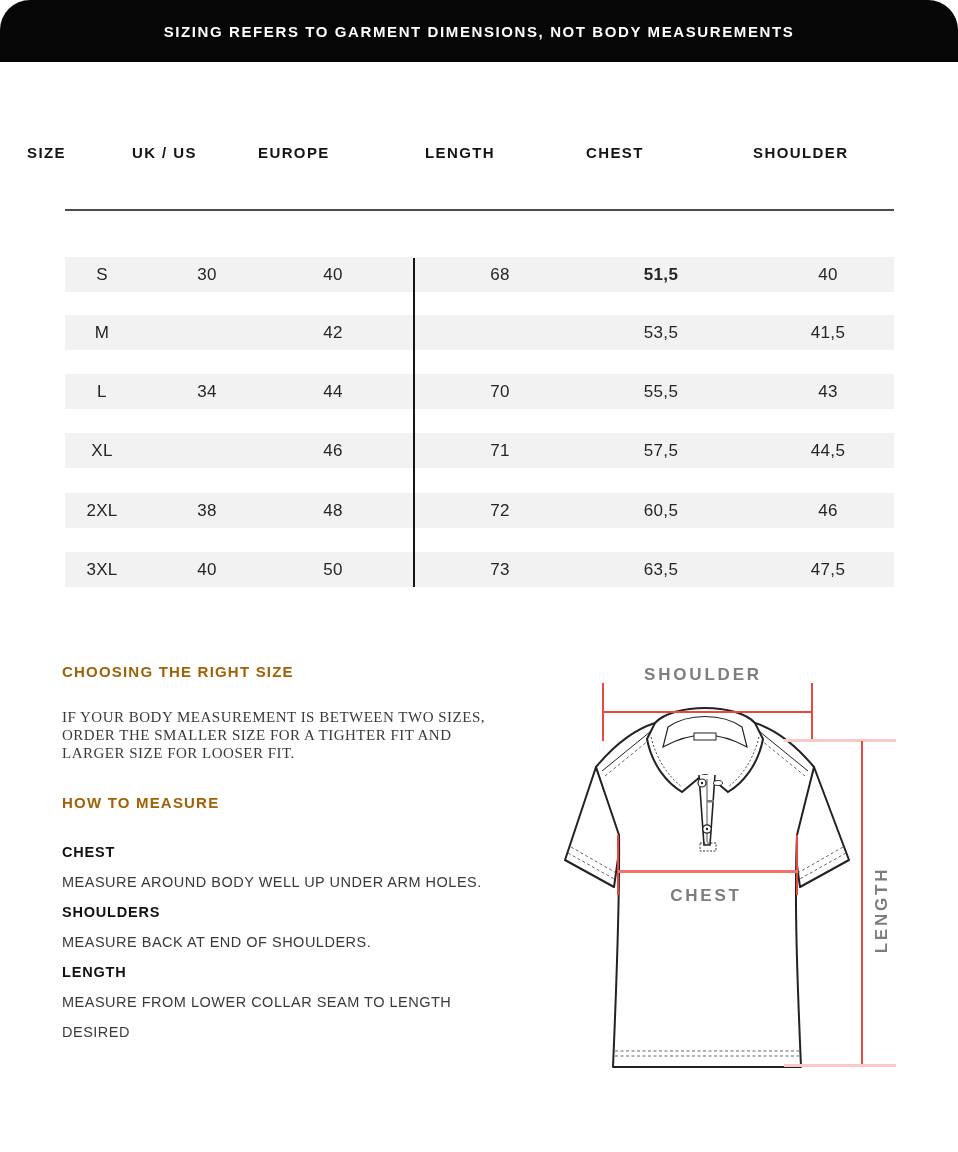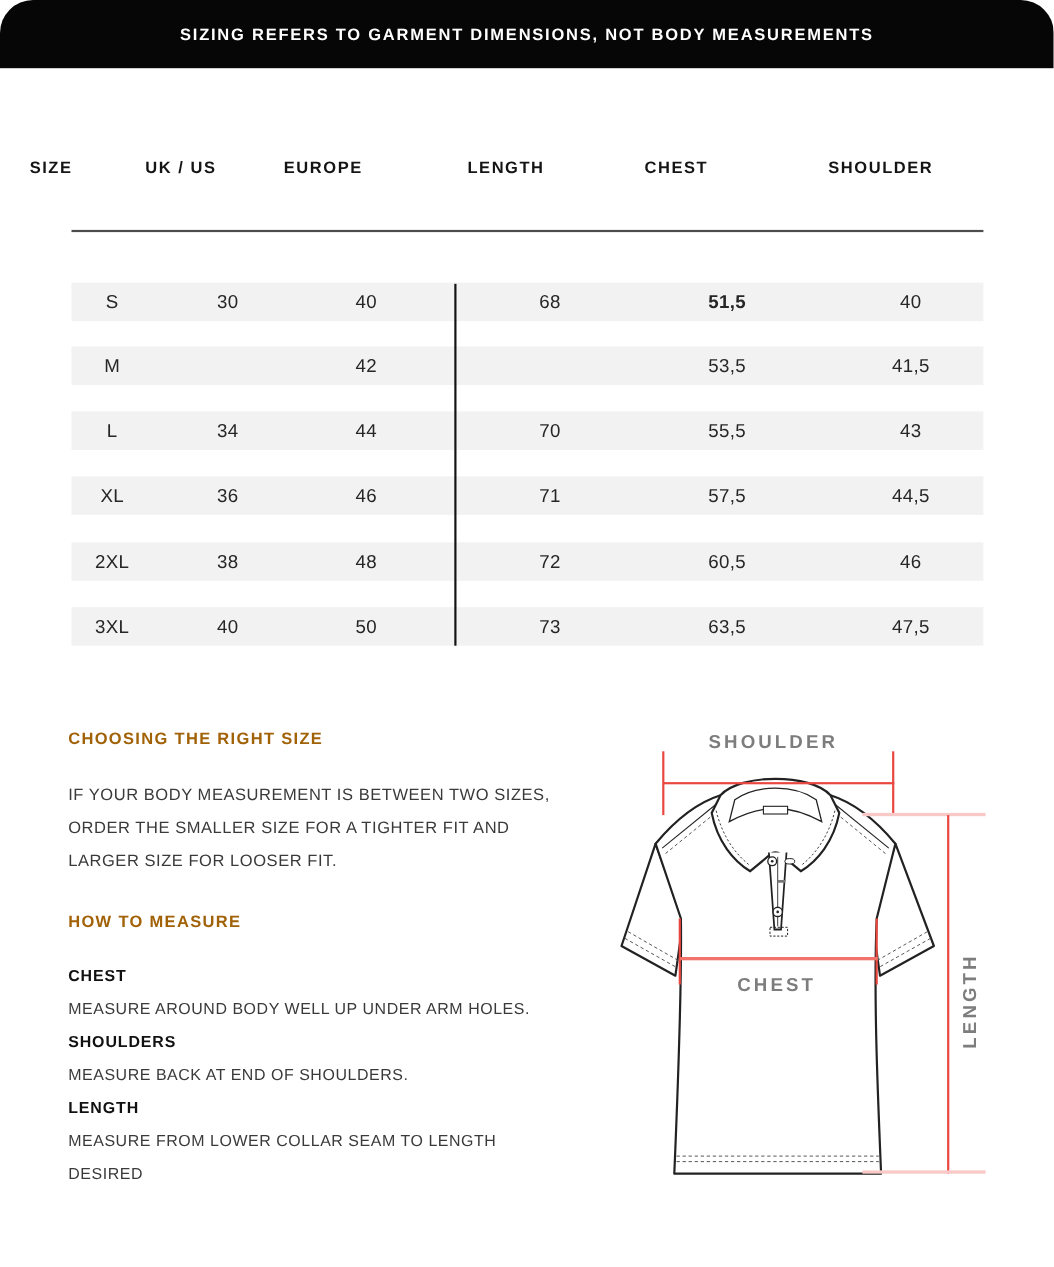--- a/index.html
+++ b/index.html
@@ -19,21 +19,21 @@
   .tbody{position:absolute;left:65px;top:257px;width:829px;height:331px;}
   .t-row{position:absolute;left:0;width:829px;height:35px;background:#f2f2f2;}
   .td{position:absolute;top:0;width:150px;text-align:center;font-size:17px;color:#262626;
       line-height:35px;letter-spacing:0.3px;}
   .v-divider{position:absolute;left:413px;top:258px;width:2px;height:329px;background:#141414;}
 
   
   .info{position:absolute;left:62px;top:662px;width:452px;}
   .sec-head{font-size:15px;font-weight:bold;letter-spacing:1.2px;color:#a16207;line-height:20px;margin:0;}
   .choosing{margin-bottom:26px;}
-  .body-par{font-size:15px;color:#3a3a3a;letter-spacing:0.5px;line-height:30px;margin:0 0 31px 0;}
+  .body-par{font-size:15px;color:#3a3a3a;letter-spacing:0.5px;line-height:18px;margin:0 0 31px 0;font-family:Liberation Serif, serif;}
   .howto{margin-bottom:24px;}
   .pre{white-space:pre-line;}
   .m-label{font-size:14.5px;font-weight:bold;letter-spacing:0.8px;color:#111;line-height:30px;}
   .m-text{font-size:14.5px;color:#3a3a3a;letter-spacing:0.5px;line-height:30px;}
 
   
   .shirt-svg{position:absolute;left:558px;top:695px;width:300px;height:380px;}
   .diagram-label{position:absolute;font-size:17px;font-weight:600;letter-spacing:2.8px;color:#7d7d7d;}
   .lbl-shoulder{left:703px;top:665px;transform:translateX(-50%);}
   .lbl-chest{left:706px;top:886px;transform:translateX(-50%);}
@@ -78,21 +78,20 @@
       <div class="t-row" style="top: 117px;">
         <span class="td" style="left: -38px;">L</span>
         <span class="td" style="left: 67px;">34</span>
         <span class="td" style="left: 193px;">44</span>
         <span class="td" style="left: 360px;">70</span>
         <span class="td" style="left: 521px;">55,5</span>
         <span class="td" style="left: 688px;">43</span>
       </div>
       <div class="t-row" style="top: 176px;">
         <span class="td" style="left: -38px;">XL</span>
-        <span class="td" style="left: 67px;">36</span>
         <span class="td" style="left: 193px;">46</span>
         <span class="td" style="left: 360px;">71</span>
         <span class="td" style="left: 521px;">57,5</span>
         <span class="td" style="left: 688px;">44,5</span>
       </div>
       <div class="t-row" style="top: 236px;">
         <span class="td" style="left: -38px;">2XL</span>
         <span class="td" style="left: 67px;">38</span>
         <span class="td" style="left: 193px;">48</span>
         <span class="td" style="left: 360px;">72</span>

